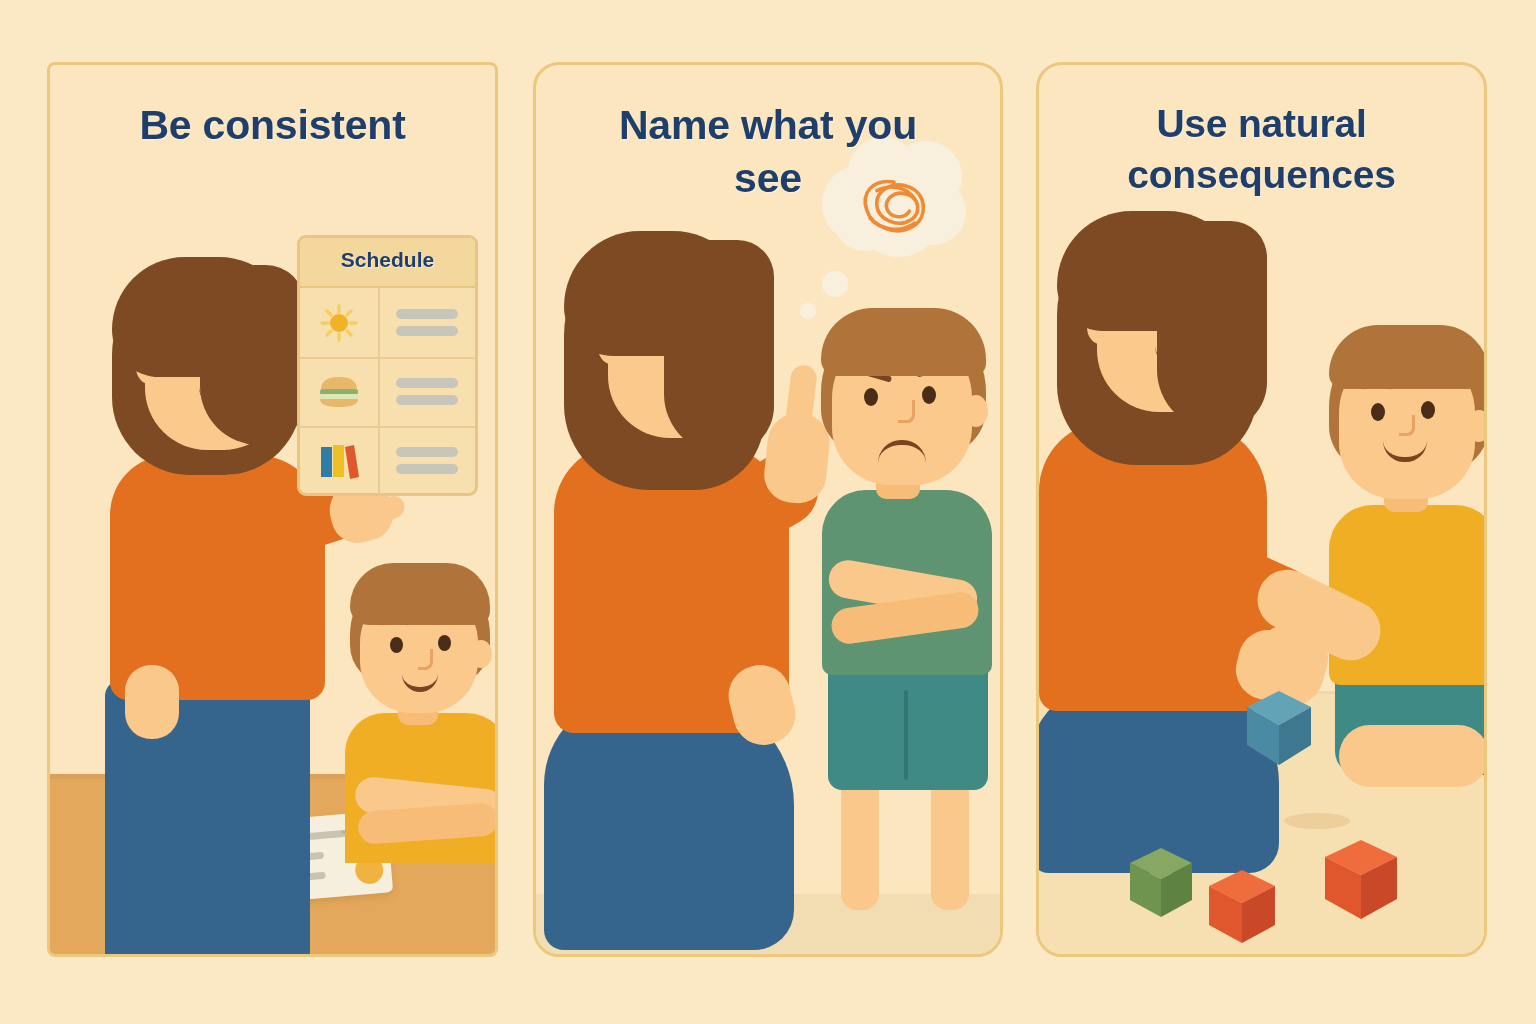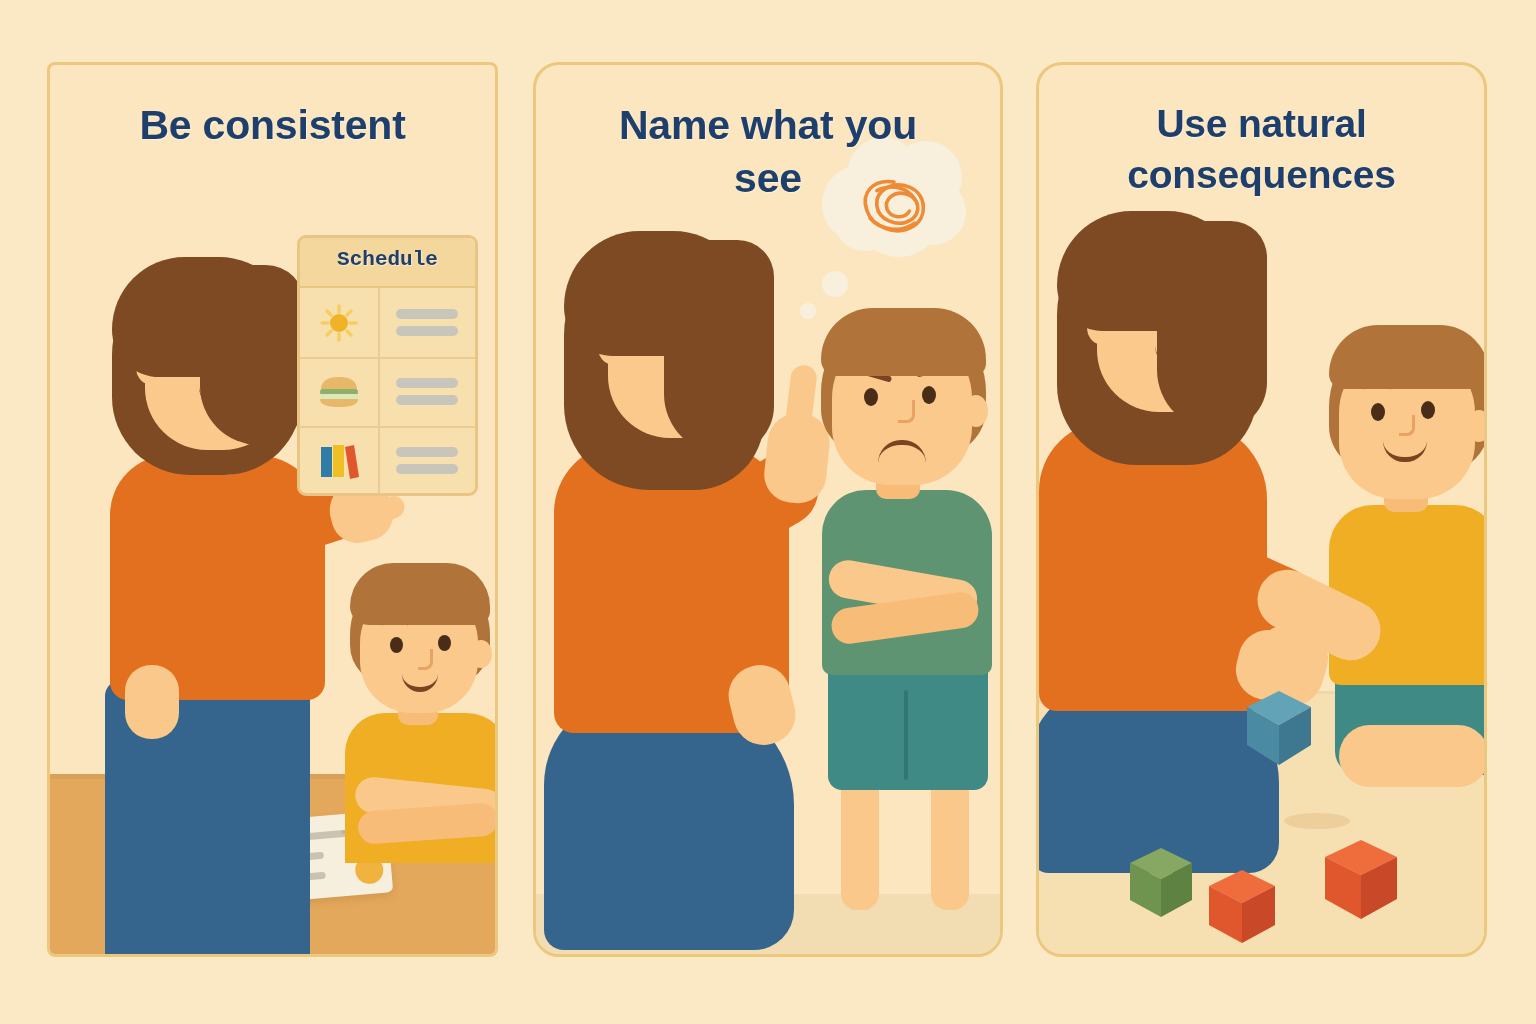--- a/index.html
+++ b/index.html
@@ -31,21 +31,21 @@
     line-height:1.30;
     letter-spacing:-.2px;
     text-shadow:1px 1px 0 rgba(255,255,255,.45);
     padding:0 18px;
     box-sizing:border-box;
     z-index:40;
     white-space:pre-line;
   }
   #panel-3 .panel-title{font-size:39px;}
 
-  .scene{position:absolute;left:0;top:0;width:100%;height:100%;font-family:Liberation Mono, monospace;}
+  .scene{position:absolute;left:0;top:0;width:100%;height:100%;}
 
   
   
   .p1-table{
     position:absolute;left:-4px;bottom:0;width:470px;height:175px;
     background:#e3a85b;
   }
   .p1-table-top{
     position:absolute;left:-4px;bottom:175px;width:470px;height:5px;
     background:#d9a058;

